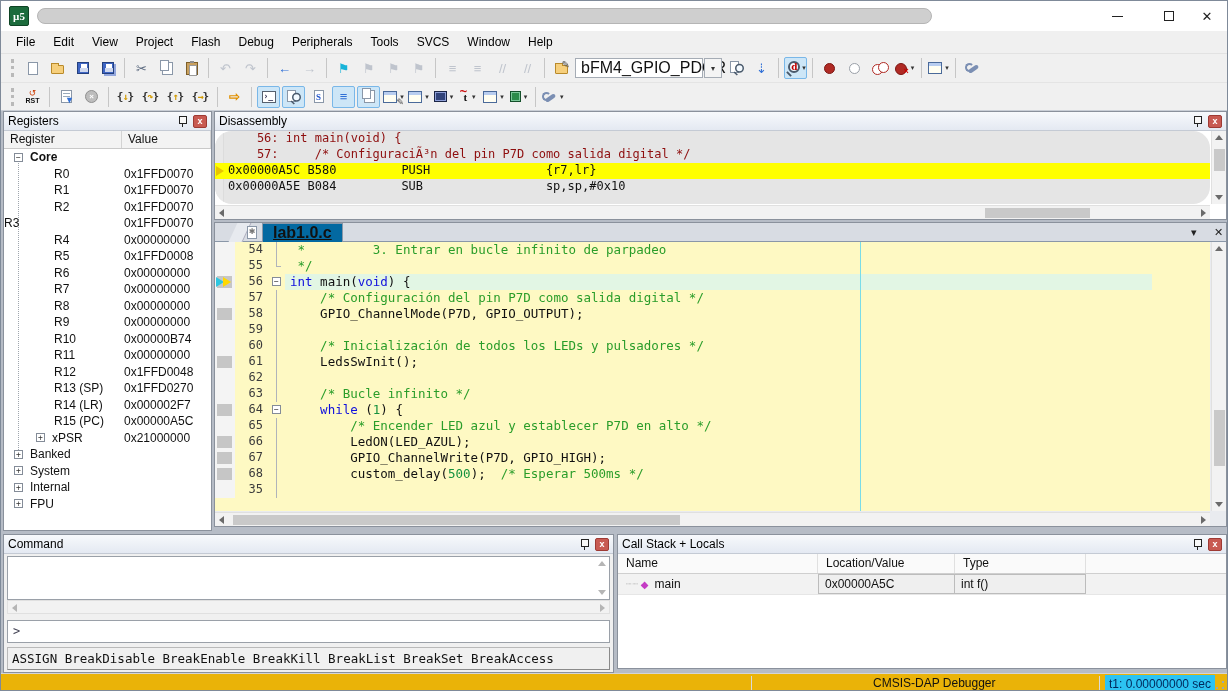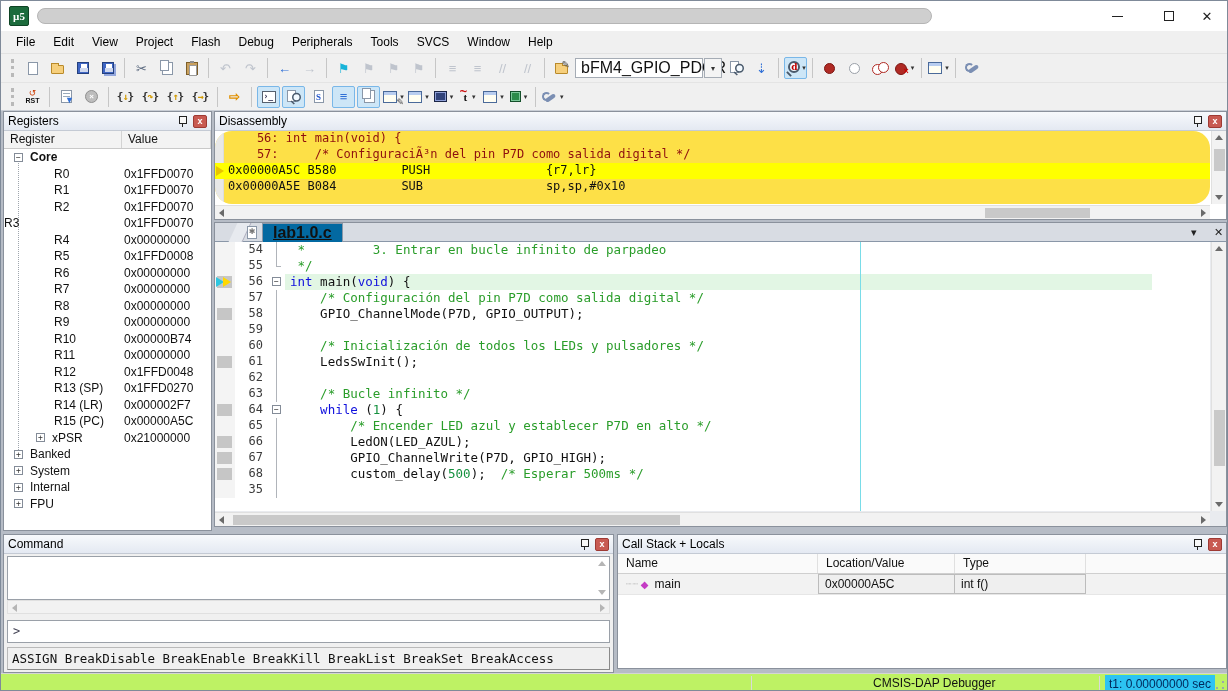--- a/index.html
+++ b/index.html
@@ -101,33 +101,33 @@
   
   .grid-hdr{display:flex;height:18px;background:#f3f3f3;border-bottom:1px solid #c9c9c9;font-size:12px;}
   .grid-hdr .cell{padding:1px 6px;border-right:1px solid #d3d3d3;}
   .reg-rows{position:relative;font-size:12px;}
   .reg-row{position:relative;height:16.5px;display:flex;align-items:center;}
   .reg-row .lbl{white-space:nowrap;}
   .reg-row .val{position:absolute;left:120px;font-family:"Liberation Sans",sans-serif;}
   .expbox{position:absolute;width:9px;height:9px;border:1px solid #848c98;background:#fff;font:8px/7px "DejaVu Sans Mono",monospace;text-align:center;color:#333;}
   .treeline{position:absolute;left:14px;top:4px;bottom:60px;border-left:1px dotted #a0a6ae;}
   
-  .das-body{position:absolute;left:0;right:16px;top:19px;bottom:15px;background:#fde047;overflow:hidden;border-radius:17px;}
+  .das-body{position:absolute;left:0;right:16px;top:19px;bottom:15px;background:#e5e5e5;overflow:hidden;border-radius:17px;}
   .das-strip{position:absolute;left:0;top:0;bottom:0;width:9px;background:#e8e8e8;border-right:1px solid #dcdcdc;}
   .das-line{position:relative;height:16px;line-height:16px;font:12px "DejaVu Sans Mono",monospace;white-space:pre;padding-left:13px;color:#111;}
   .das-line.maroon{color:#8e0e0e;}
   .das-line.hl{background:#ffff00;}
   .das-arrow{position:absolute;left:1px;top:3px;width:0;height:0;border-top:5px solid transparent;border-bottom:5px solid transparent;border-left:8px solid #e8c400;}
   
   .tabstrip{position:absolute;left:0;top:0;width:100%;height:19px;background:#d8dce3;border-bottom:1px solid #8a97a8;}
   .tabslant{position:absolute;left:18px;top:0;width:14px;height:19px;background:#e7eaef;transform:skewX(-25deg);border-right:1px solid #aab;}
   .tabdoc{position:absolute;left:32px;top:3px;width:10px;height:13px;background:#fff;border:1px solid #8a97a8;font:8px sans-serif;color:#777;text-align:center;}
   .tab{position:absolute;left:47px;top:0;height:19px;background:#0369a1;border:1px solid #8a97a8;border-bottom:none;padding:0 10px;display:flex;align-items:center;font-weight:bold;text-decoration:underline;font-size:16px;}
   .tabctl{position:absolute;top:3px;font-size:11px;color:#222;}
-  .ed-body{position:absolute;left:0;top:19px;right:16px;bottom:15px;background:#ffffff;overflow:hidden;}
+  .ed-body{position:absolute;left:0;top:19px;right:16px;bottom:15px;background:#fef9c3;overflow:hidden;}
   .ed-line{display:flex;height:16px;line-height:16px;font:12.5px "DejaVu Sans Mono",monospace;position:relative;}
   .ed-gut{flex:0 0 20px;background:#f4f4f4;position:relative;}
   .ed-gut .blk{position:absolute;left:2px;top:2px;width:15px;height:12px;background:#c6c6c6;}
   .ed-gut .arr1{position:absolute;left:1px;top:3px;width:0;height:0;border-top:5px solid transparent;border-bottom:5px solid transparent;border-left:8px solid #2ec6e0;}
   .ed-gut .arr2{position:absolute;left:8px;top:3px;width:0;height:0;border-top:5px solid transparent;border-bottom:5px solid transparent;border-left:8px solid #ffd800;}
   .ed-num{flex:0 0 34px;text-align:right;padding-right:6px;color:#3c3c3c;font:12px "DejaVu Sans Mono",monospace;}
   .ed-fold{flex:0 0 16px;position:relative;}
   .ed-fold .minus{position:absolute;left:3px;top:3px;width:9px;height:9px;border:1px solid #848c98;background:#fff;font:8px/7px monospace;text-align:center;color:#333;}
   .ed-fold .vline{position:absolute;left:7px;top:0;bottom:0;border-left:1px solid #b0b4ba;}
   .ed-fold .end{position:absolute;left:7px;top:0;height:9px;width:5px;border-left:1px solid #b0b4ba;border-bottom:1px solid #b0b4ba;}
@@ -143,21 +143,21 @@
   
   .cs-hdr{display:flex;height:20px;border-bottom:1px solid #cfcfcf;background:#fafafa;}
   .cs-hdr .cell{padding:2px 8px;border-right:1px solid #e0e0e0;font-size:12px;}
   .cs-row{display:flex;height:21px;background:#f2f2f2;border-bottom:1px solid #e6e6e6;font-size:12px;align-items:stretch;}
   .cs-row .c1{width:200px;display:flex;align-items:center;padding-left:8px;}
   .cs-row .c2{width:137px;border:1px solid #bcbcbc;background:#efefef;padding:2px 6px;}
   .cs-row .c3{width:131px;border:1px solid #bcbcbc;border-left:none;background:#efefef;padding:2px 6px;}
   .diamond{color:#c43bc4;font-size:10px;margin:0 6px 0 2px;}
   .dots{color:#aaa;font-size:9px;letter-spacing:1px;}
   
-  .statusbar{position:absolute;left:0;top:672px;width:100%;height:19px;background:#bef264;border-top:1px solid #d5d5d5;font-size:12px;}
+  .statusbar{position:absolute;left:0;top:672px;width:100%;height:19px;background:#eab308;border-top:1px solid #d5d5d5;font-size:12px;}
   .sb-sep{position:absolute;top:2px;bottom:2px;width:1px;background:#d9d9d9;}
   .sb-cyan{position:absolute;left:1104px;top:1px;width:110px;height:17px;background:#2cc3f2;color:#00285a;display:flex;align-items:center;justify-content:center;font-size:12px;}
   .sb-grip{position:absolute;right:2px;bottom:2px;width:10px;height:10px;background:
     radial-gradient(circle at 8px 2px,#9aa 1px,transparent 1.4px),
     radial-gradient(circle at 8px 8px,#9aa 1px,transparent 1.4px),
     radial-gradient(circle at 2px 8px,#9aa 1px,transparent 1.4px);}
 </style>
 </head>
 <body>
 

